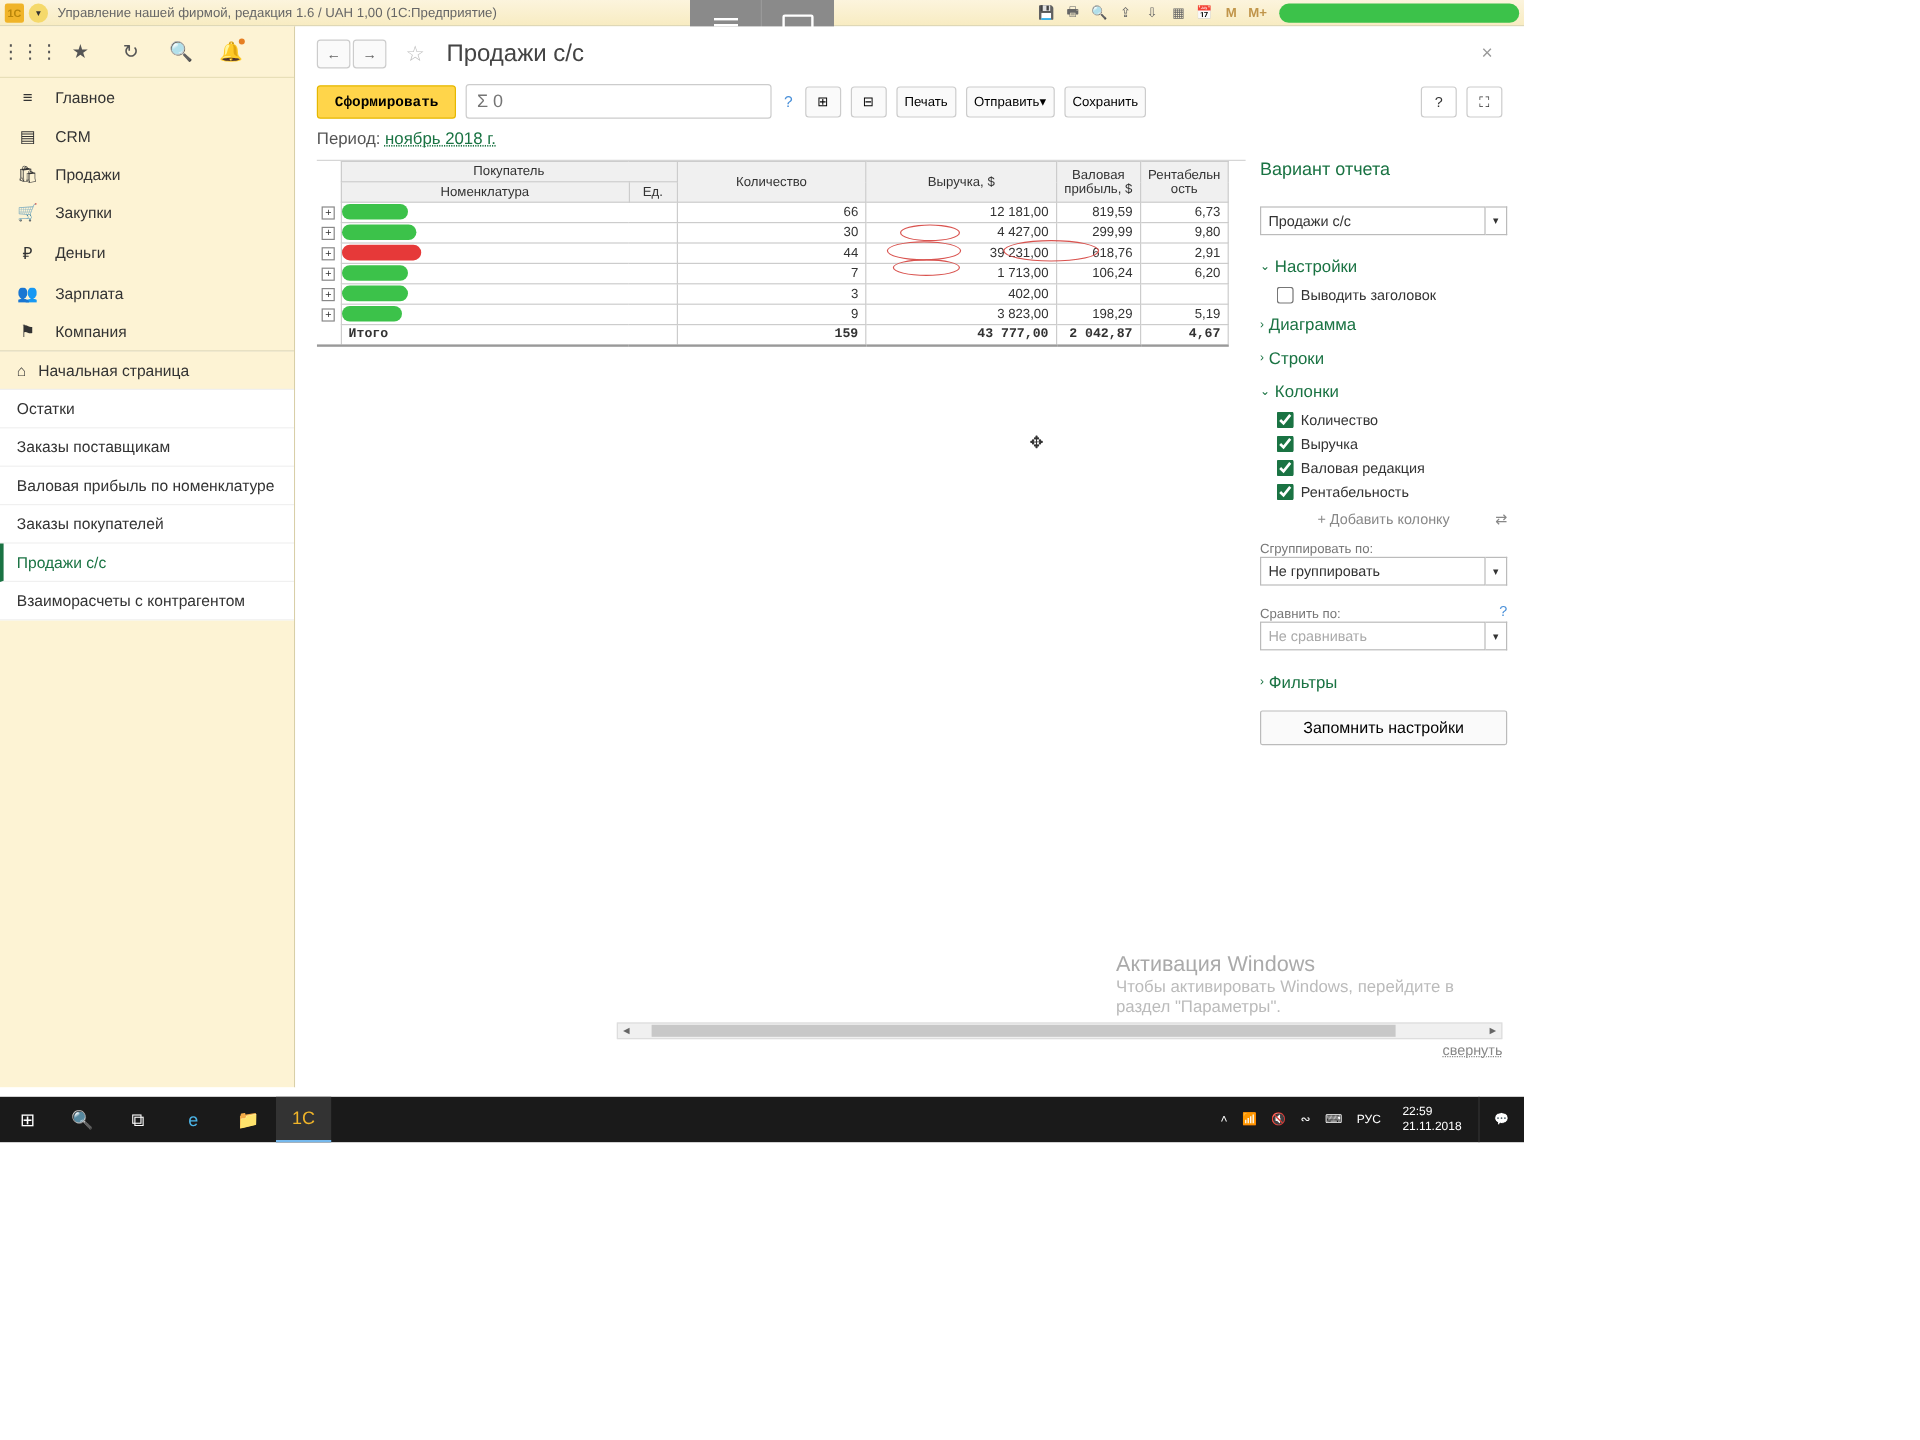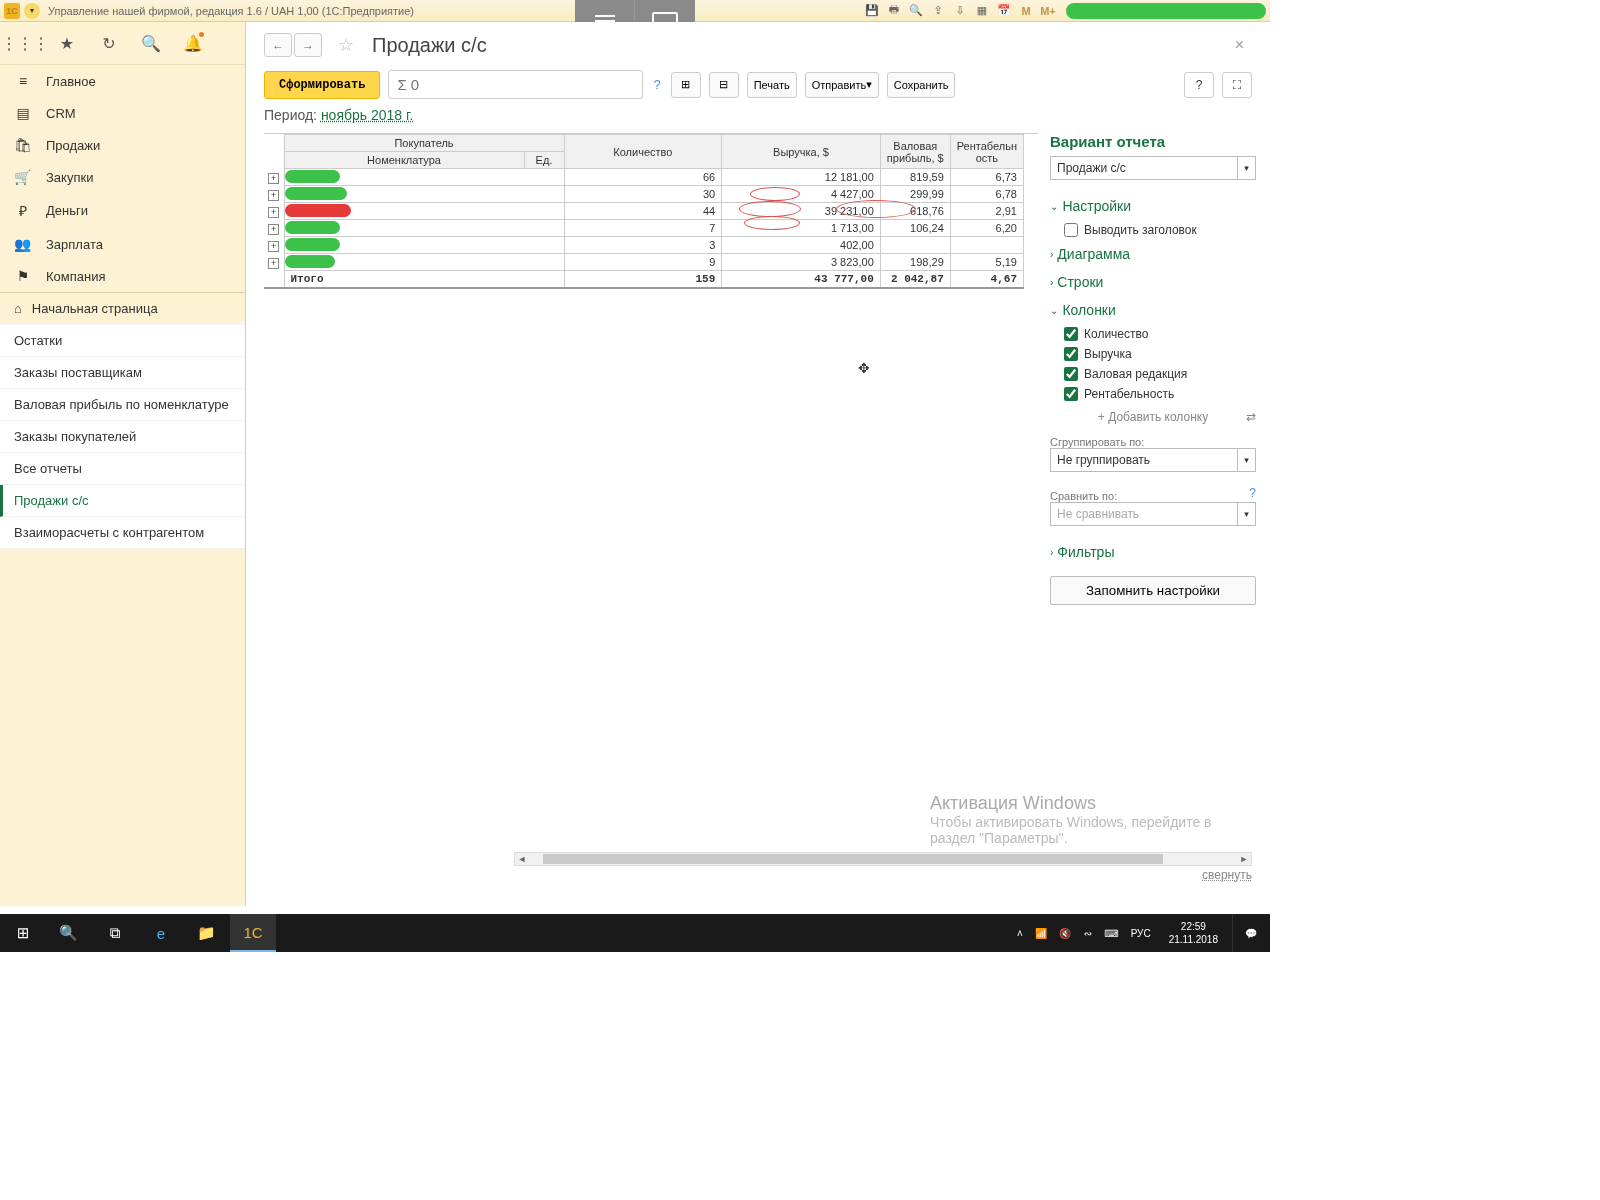--- a/index.html
+++ b/index.html
@@ -75,21 +75,21 @@
 .rtable td.num { text-align: right; }
 .rtable .buyer-cell { position: relative; }
 .rtable .blob { position: absolute; left: 0; top: 1px; height: 13px; border-radius: 7px; }
 .rtable .blob.green { background: #3cc24a; }
 .rtable .blob.red { background: #e63939; }
 .rtable .total-row td { font-weight: bold; border-bottom: 2px solid #999; font-family: Liberation Mono, monospace; }
 .circle-mark { border: 1.5px solid #d9534f; border-radius: 50%; position: absolute; }
 
 
 .rpanel { width: 232px; padding: 0 14px 0 12px; font-size: 12px; }
-.rpanel h3 { color: #1a7343; font-size: 15px; font-weight: bold; margin-bottom: 6px; }
+.rpanel h3 { color: #1a7343; font-size: 15px; font-weight: normal; margin-bottom: 22px; }
 .rpanel .select-wrap { display: flex; margin-bottom: 12px; }
 .rpanel .select-wrap .sel { flex: 1; border: 1px solid #bbb; padding: 4px 6px; font-size: 12px; }
 .rpanel .select-wrap .dd { width: 18px; border: 1px solid #bbb; border-left: none; text-align: center; cursor: pointer; font-size: 9px; display: flex; align-items: center; justify-content: center; }
 .rpanel .section-h { color: #1a7343; font-size: 14px; cursor: pointer; padding: 6px 0; display: flex; align-items: center; gap: 4px; }
 .rpanel .section-h .chev { font-size: 10px; }
 .rpanel .chk-row { display: flex; align-items: center; gap: 6px; padding: 3px 0 3px 14px; }
 .rpanel .chk-row input { width: 14px; height: 14px; accent-color: #1a7343; }
 .rpanel .add-col { color: #888; text-align: center; padding: 6px 0; cursor: pointer; position: relative; }
 .rpanel .shuffle { position: absolute; right: 0; top: 6px; }
 .rpanel label.small { color: #777; font-size: 11px; display: block; margin-top: 6px; }
@@ -106,21 +106,21 @@
 .hscroll .thumb { height: 10px; background: #c8c8c8; margin-left: 14px; width: 620px; }
 .hscroll .arr { width: 14px; text-align: center; font-size: 9px; color: #666; }
 .hscroll .arr.r { margin-left: auto; }
 
 
 .taskbar { position: absolute; bottom: 0; left: 0; right: 0; height: 38px; background: #1a1a1a; display: flex; align-items: center; color: #fff; }
 .taskbar .tb-btn { width: 46px; height: 38px; display: flex; align-items: center; justify-content: center; font-size: 15px; cursor: pointer; }
 .taskbar .tb-btn.active { background: #333; border-bottom: 2px solid #76b9ed; }
 .taskbar .tray { margin-left: auto; display: flex; align-items: center; gap: 4px; padding-right: 0; font-size: 10px; }
 .taskbar .tray .ticon2 { padding: 0 4px; }
-.taskbar .clock { text-align: center; padding: 0 10px; line-height: 13px; }
+.taskbar .clock { padding: 0 10px; line-height: 13px; }
 .taskbar .notif { width: 38px; height: 38px; display: flex; align-items: center; justify-content: center; border-left: 1px solid #333; }
 
 .cursor { position: absolute; left: 612px; top: 338px; font-size: 14px; color: #333; }
 </style>
 </head>
 <body>
 
 <div class="titlebar">
   <div class="logo">1C</div>
   <div class="dropdown-btn">▾</div>
@@ -194,21 +194,20 @@
     </div>
     <div class="nav-section2">
       <div class="nav-item2 home">
           <span>⌂</span>
           <span>Начальная страница</span>
         </div>
       <div class="nav-item2">Остатки</div>
       <div class="nav-item2">Заказы поставщикам</div>
       <div class="nav-item2">Валовая прибыль по номенклатуре</div>
       <div class="nav-item2">Заказы покупателей</div>
-      <div class="nav-item2">Все отчеты</div>
       <div class="nav-item2 active">Продажи с/с</div>
       <div class="nav-item2">Взаиморасчеты с контрагентом</div>
     </div>
   </div>
 
   <div class="content">
     <div class="content-header">
       <div class="nav-arrows">
         <div class="nav-arrow">←</div>
         <div class="nav-arrow">→</div>
@@ -269,21 +268,21 @@
     <td class="num">6,73</td>
               </tr>
               <tr>
                 <td class="expand-col"><span class="expand-box">+</span></td>
     <td class="buyer-cell" colspan="2">
                   <div class="blob green" style="width:62px"></div>
                 </td>
     <td class="num">30</td>
     <td class="num">4 427,00</td>
     <td class="num">299,99</td>
-    <td class="num">6,78</td>
+    <td class="num">9,80</td>
               </tr>
               <tr>
                 <td class="expand-col"><span class="expand-box">+</span></td>
     <td class="buyer-cell" colspan="2">
                   <div class="blob red" style="width:66px"></div>
                 </td>
     <td class="num">44</td>
     <td class="num">39 231,00</td>
     <td class="num">618,76</td>
     <td class="num">2,91</td>

